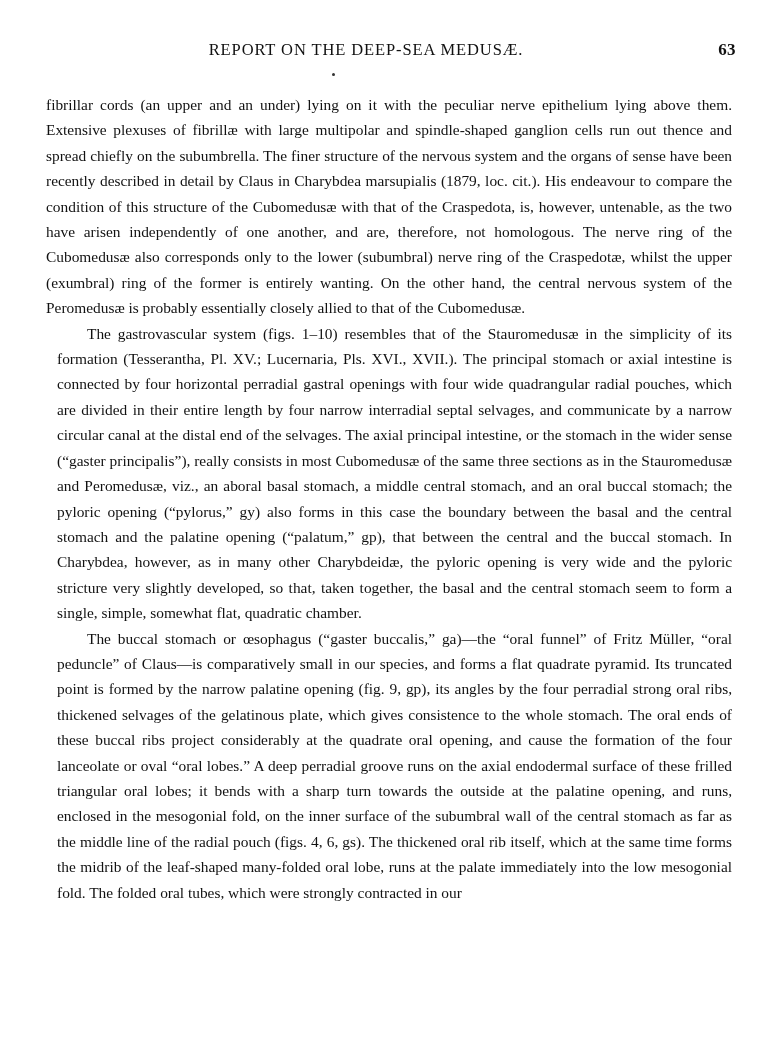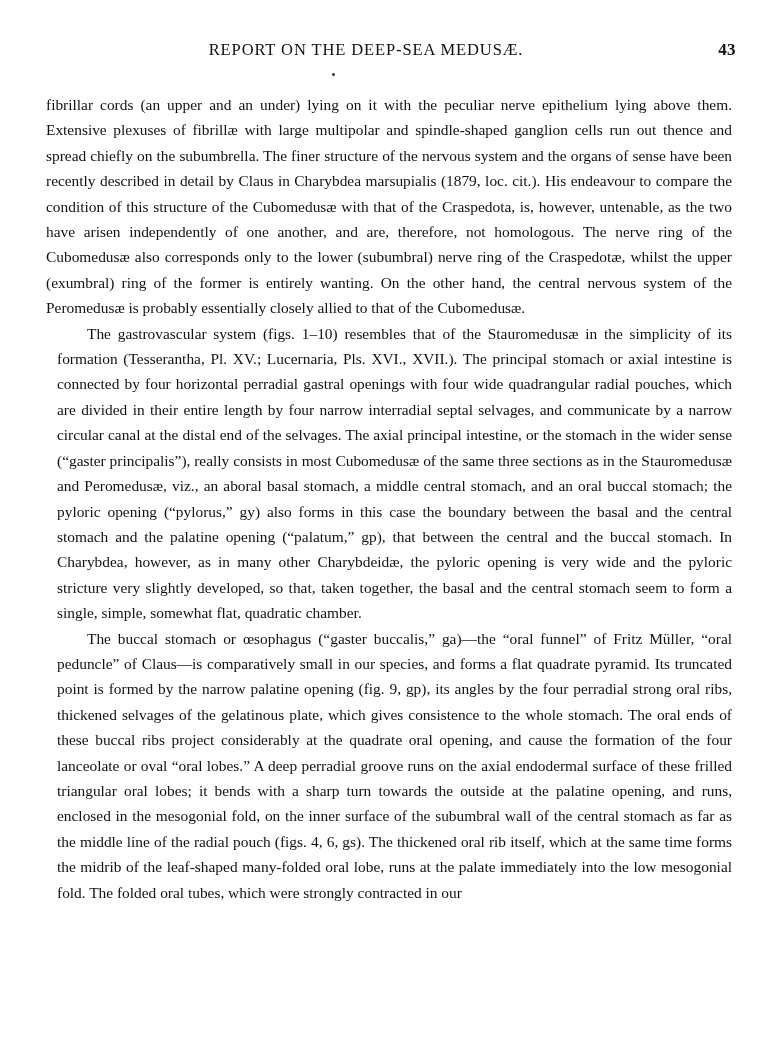--- a/index.html
+++ b/index.html
@@ -81,21 +81,21 @@
     margin-left: 11px;
   }
 </style>
 </head>
 <body>
 
 <div class="page">
 
   <div class="header">
     <div class="running-title">REPORT ON THE DEEP-SEA MEDUSÆ.</div>
-    <div class="page-number">43</div>
+    <div class="page-number">63</div>
   </div>
 
   <div class="dot-mark"></div>
 
   <div class="body-text">
     <p class="para">fibrillar cords (an upper and an under) lying on it with the peculiar nerve epithelium lying above them. Extensive plexuses of fibrillæ with large multipolar and spindle-shaped ganglion cells run out thence and spread chiefly on the subumbrella. The finer structure of the nervous system and the organs of sense have been recently described in detail by Claus in Charybdea marsupialis (1879, loc. cit.). His endeavour to compare the condition of this structure of the Cubomedusæ with that of the Craspedota, is, however, untenable, as the two have arisen independently of one another, and are, therefore, not homologous. The nerve ring of the Cubomedusæ also corresponds only to the lower (subumbral) nerve ring of the Craspedotæ, whilst the upper (exumbral) ring of the former is entirely wanting. On the other hand, the central nervous system of the Peromedusæ is probably essentially closely allied to that of the Cubomedusæ.</p>
     <p class="para indent">The gastrovascular system (figs. 1–10) resembles that of the Stauromedusæ in the simplicity of its formation (Tesserantha, Pl. XV.; Lucernaria, Pls. XVI., XVII.). The principal stomach or axial intestine is connected by four horizontal perradial gastral openings with four wide quadrangular radial pouches, which are divided in their entire length by four narrow interradial septal selvages, and communicate by a narrow circular canal at the distal end of the selvages. The axial principal intestine, or the stomach in the wider sense (“gaster principalis”), really consists in most Cubomedusæ of the same three sections as in the Stauromedusæ and Peromedusæ, viz., an aboral basal stomach, a middle central stomach, and an oral buccal stomach; the pyloric opening (“pylorus,” gy) also forms in this case the boundary between the basal and the central stomach and the palatine opening (“palatum,” gp), that between the central and the buccal stomach. In Charybdea, however, as in many other Charybdeidæ, the pyloric opening is very wide and the pyloric stricture very slightly developed, so that, taken together, the basal and the central stomach seem to form a single, simple, somewhat flat, quadratic chamber.</p>
     <p class="para indent">The buccal stomach or œsophagus (“gaster buccalis,” ga)—the “oral funnel” of Fritz Müller, “oral peduncle” of Claus—is comparatively small in our species, and forms a flat quadrate pyramid. Its truncated point is formed by the narrow palatine opening (fig. 9, gp), its angles by the four perradial strong oral ribs, thickened selvages of the gelatinous plate, which gives consistence to the whole stomach. The oral ends of these buccal ribs project considerably at the quadrate oral opening, and cause the formation of the four lanceolate or oval “oral lobes.” A deep perradial groove runs on the axial endodermal surface of these frilled triangular oral lobes; it bends with a sharp turn towards the outside at the palatine opening, and runs, enclosed in the mesogonial fold, on the inner surface of the subumbral wall of the central stomach as far as the middle line of the radial pouch (figs. 4, 6, gs). The thickened oral rib itself, which at the same time forms the midrib of the leaf-shaped many-folded oral lobe, runs at the palate immediately into the low mesogonial fold. The folded oral tubes, which were strongly contracted in our</p>
   </div>
 

